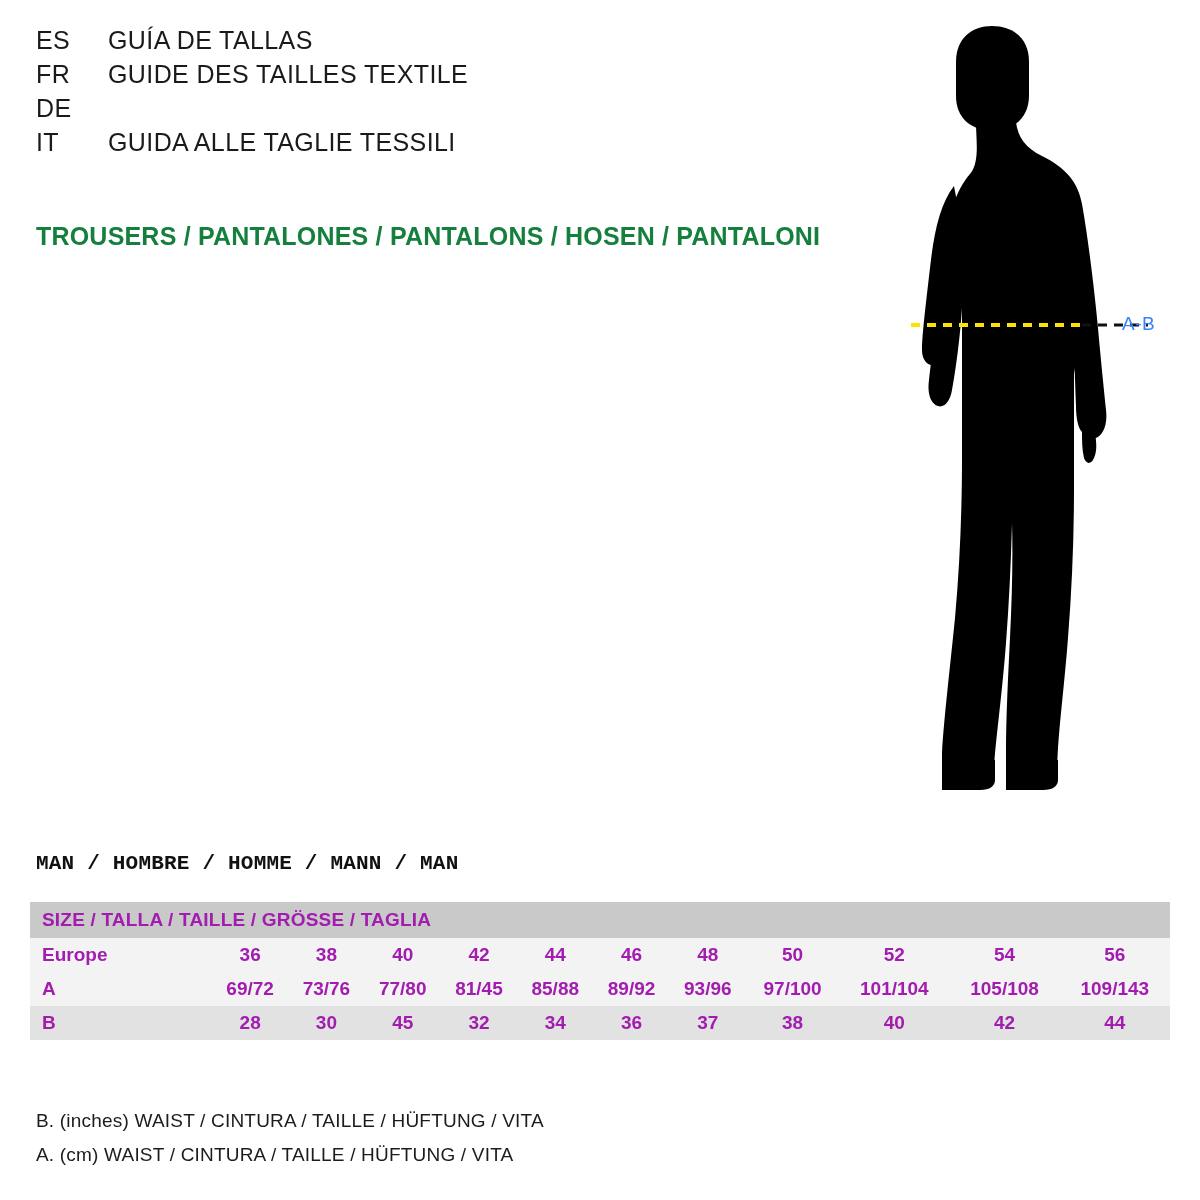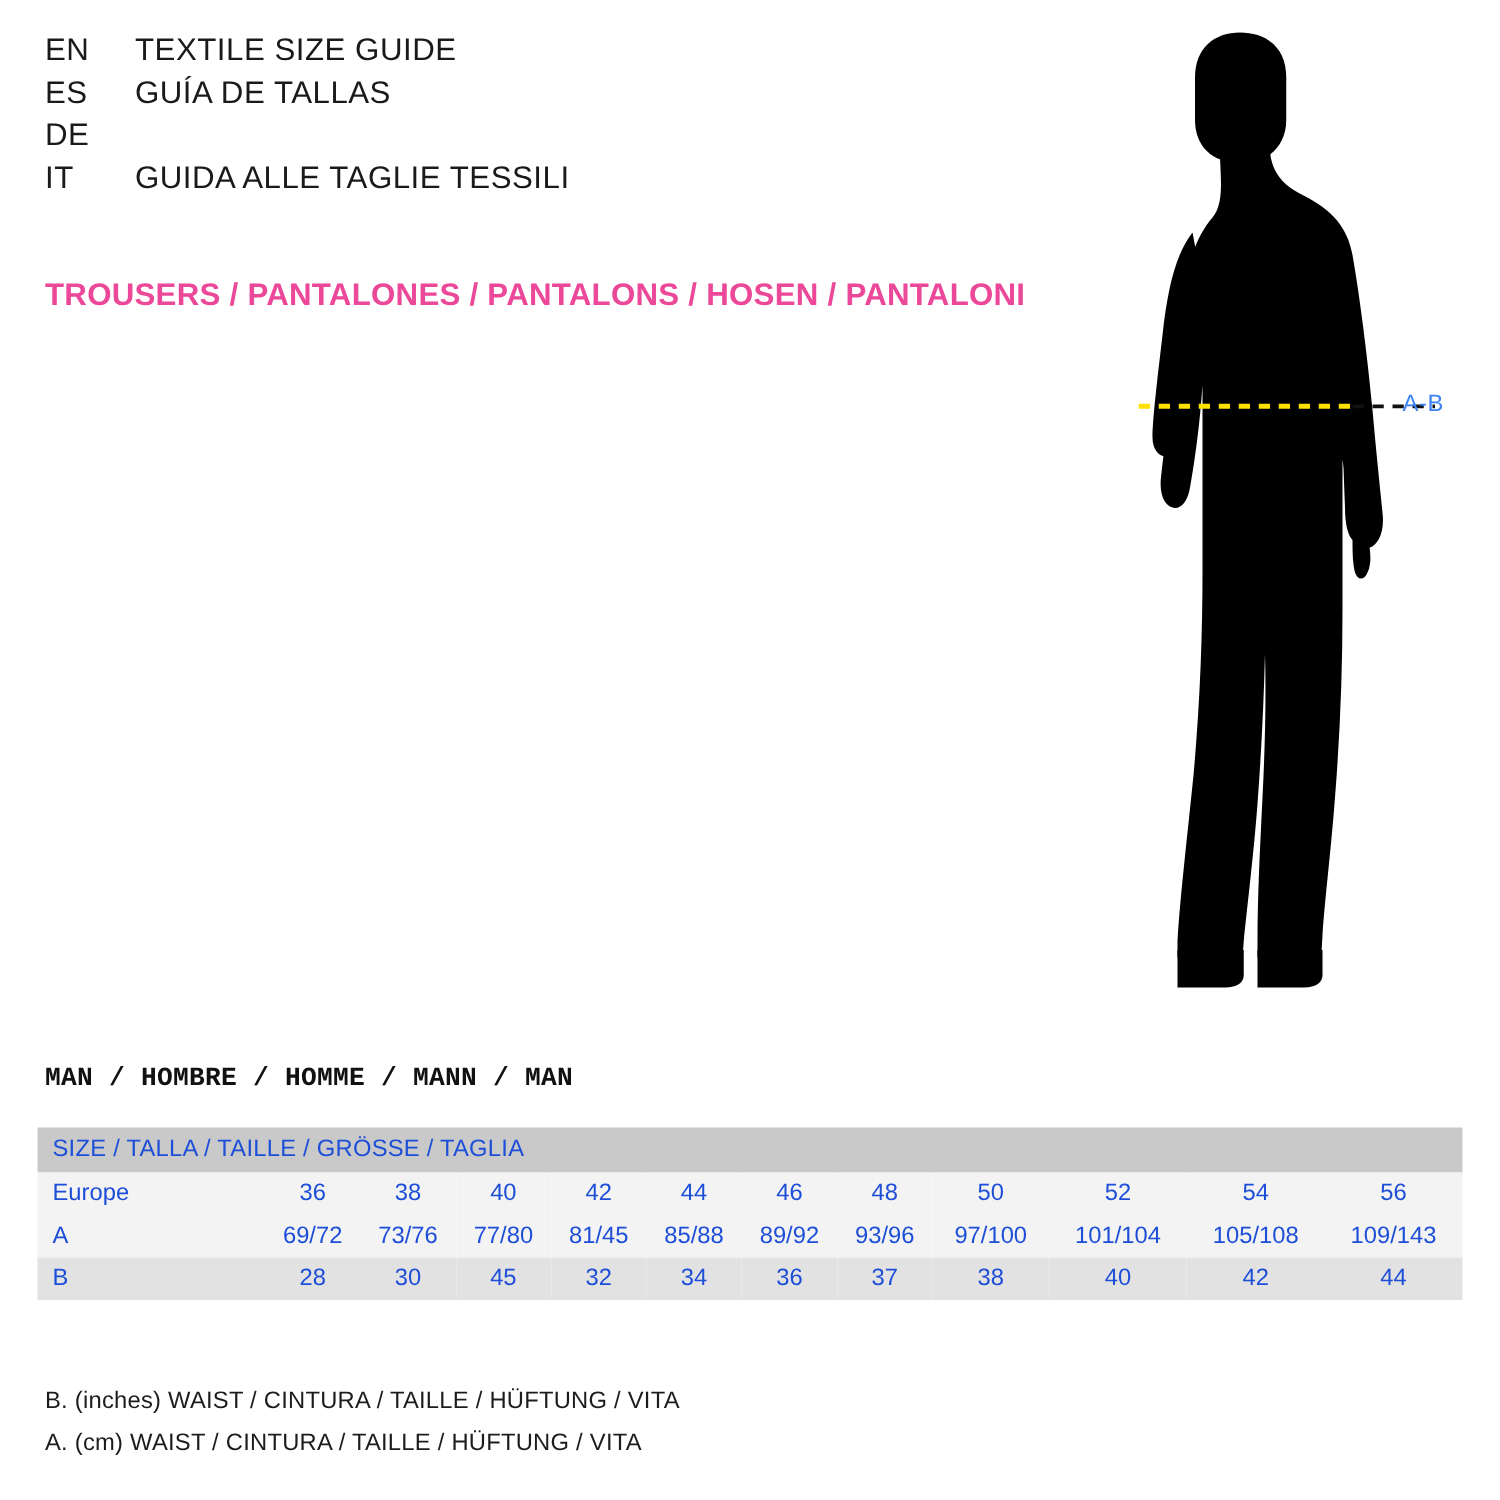--- a/index.html
+++ b/index.html
@@ -42,21 +42,21 @@
     color: #1a1a1a;
   }
 
   #garment-title {
     position: absolute;
     left: 36px;
     top: 222px;
     font-size: 25px;
     font-weight: bold;
     letter-spacing: 0.2px;
-    color: #ec4899;
+    color: #15803d;
   }
 
   
   #figure-wrap {
     position: absolute;
     left: 810px;
     top: 18px;
     width: 380px;
     height: 780px;
   }
@@ -89,22 +89,22 @@
     position: absolute;
     left: 30px;
     top: 902px;
     width: 1140px;
     border-collapse: collapse;
     font-size: 19px;
   }
   #size-table td, #size-table th {
     padding: 0;
     height: 34px;
-    font-weight: normal;
-    color: #1d4ed8;
+    font-weight: bold;
+    color: #a21caf;
     text-align: center;
     vertical-align: middle;
   }
   #size-table .hdr-row td {
     background: #c9c9c9;
     text-align: left;
     padding-left: 12px;
     font-size: 19px;
     letter-spacing: 0.2px;
     height: 36px;
@@ -129,26 +129,26 @@
     color: #1c1c1c;
     margin-bottom: 12px;
     letter-spacing: 0.2px;
   }
 </style>
 </head>
 <body>
 
 <div id="lang-block">
   <div class="lang-row">
-    <span class="lang-code">EN</span>
-    <span class="lang-text">TEXTILE SIZE GUIDE</span>
-  </div>
-  <div class="lang-row">
     <span class="lang-code">ES</span>
     <span class="lang-text">GUÍA DE TALLAS</span>
+  </div>
+  <div class="lang-row">
+    <span class="lang-code">FR</span>
+    <span class="lang-text">GUIDE DES TAILLES TEXTILE</span>
   </div>
   <div class="lang-row">
     <span class="lang-code">DE</span>
   </div>
   <div class="lang-row">
     <span class="lang-code">IT</span>
     <span class="lang-text">GUIDA ALLE TAGLIE TESSILI</span>
   </div>
 </div>
 

